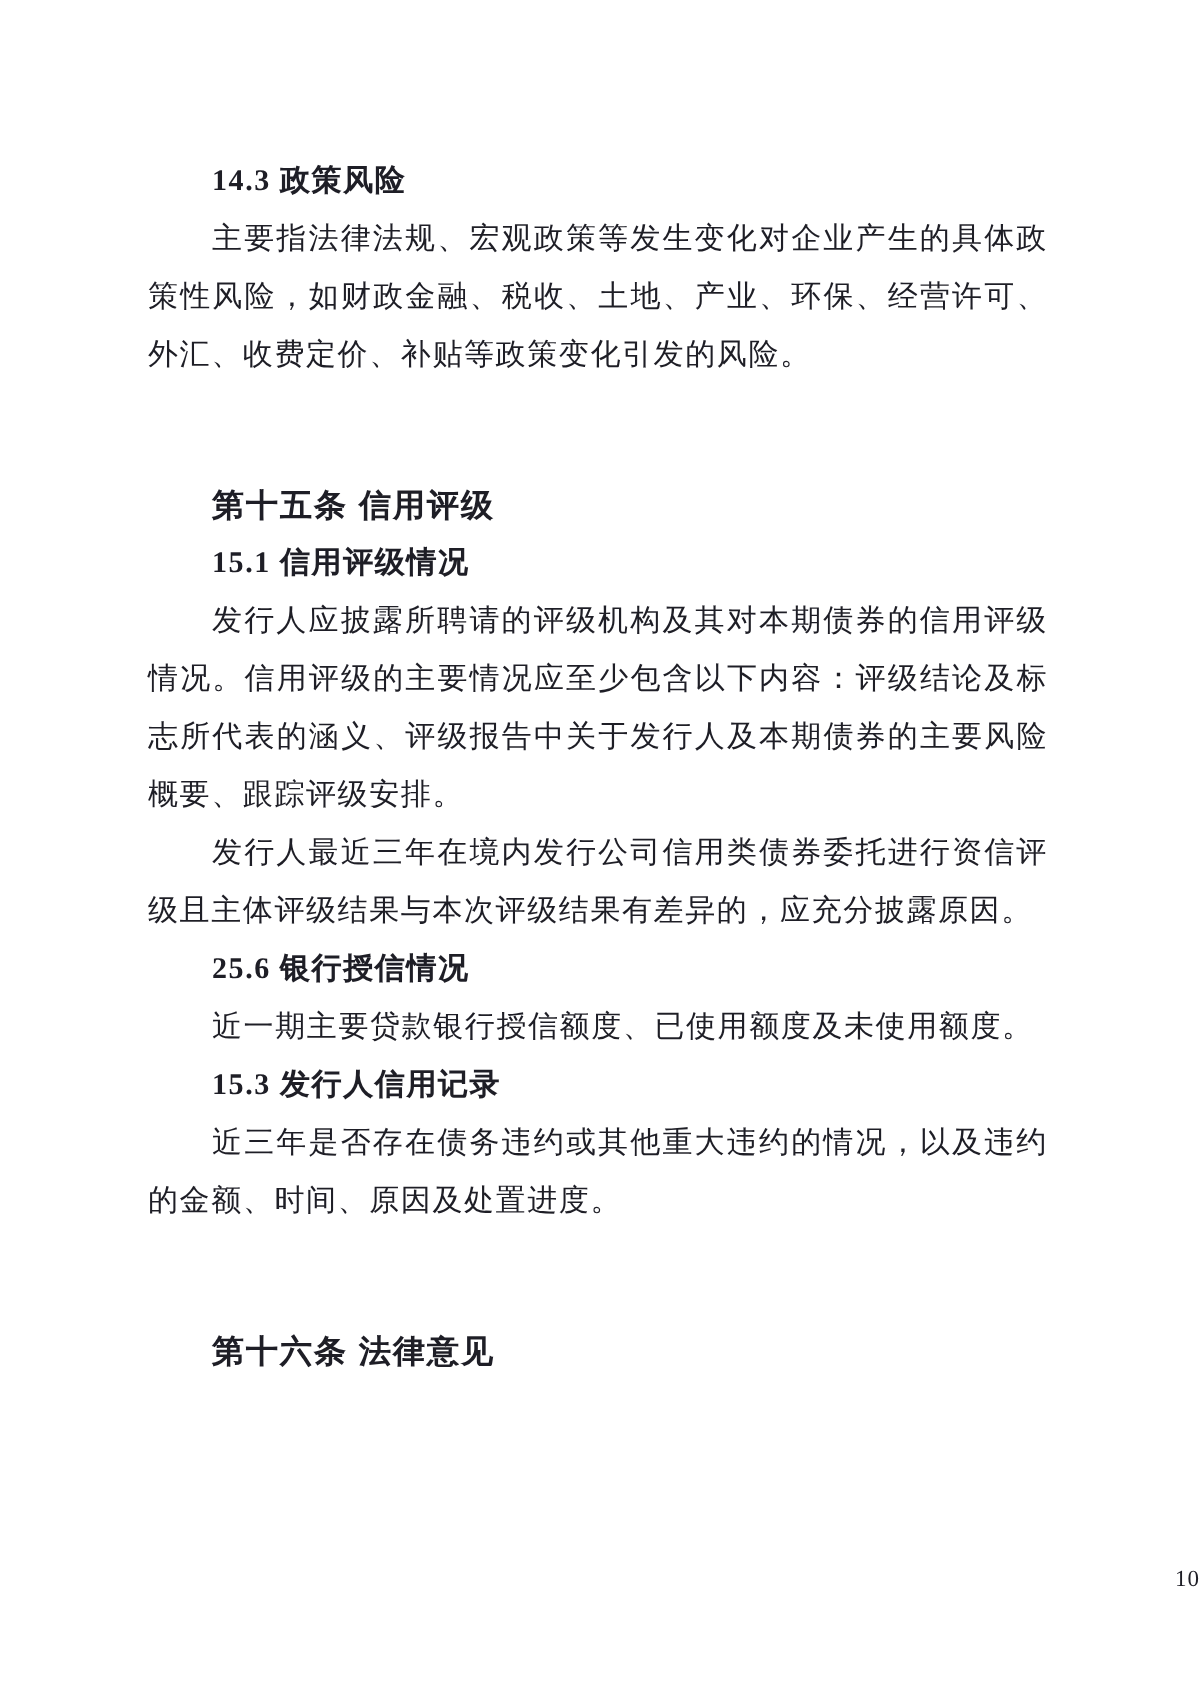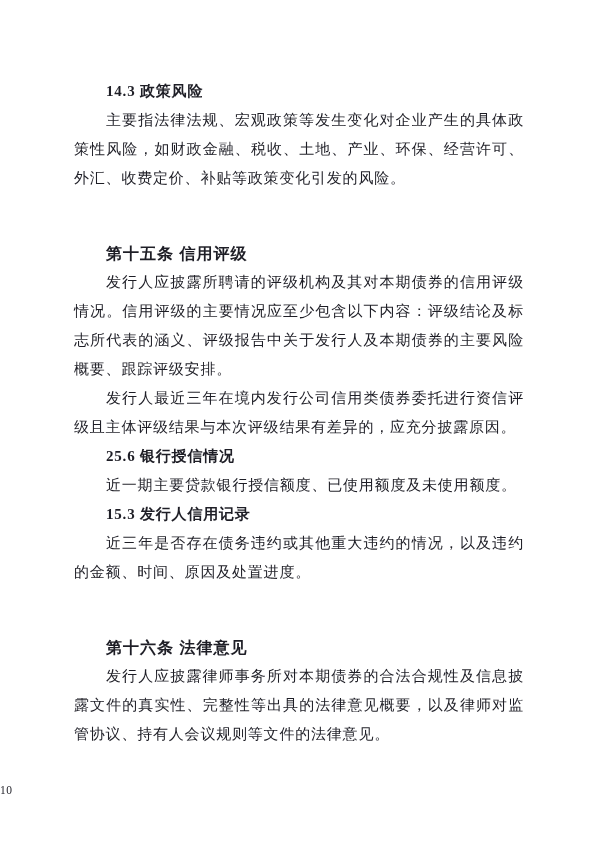--- a/index.html
+++ b/index.html
@@ -39,37 +39,37 @@
     font-size: 16px;
     text-indent: 32px;
     font-family: "Liberation Sans", "DejaVu Sans", sans-serif;
     letter-spacing: 1px;
     margin-top: 46px;
   }
   .footer {
     position: absolute;
     left: 0; top: 784px;
     width: 600px;
-    text-align: left;
+    text-align: right;
     font-size: 11.5px;
     letter-spacing: 0.5px;
     color: #1e1e26;
   }
 </style>
 </head>
 <body>
 
 <div class="page">
   <div class="content">
     <p class="block h-sub">14.3 政策风险</p>
     <p class="block para">主要指法律法规、宏观政策等发生变化对企业产生的具体政策性风险，如财政金融、税收、土地、产业、环保、经营许可、外汇、收费定价、补贴等政策变化引发的风险。</p>
     <p class="block h-chap">第十五条 信用评级</p>
+    <p class="block h-sub">15.1 信用评级情况</p>
     <p class="block para">发行人应披露所聘请的评级机构及其对本期债券的信用评级情况。信用评级的主要情况应至少包含以下内容：评级结论及标志所代表的涵义、评级报告中关于发行人及本期债券的主要风险概要、跟踪评级安排。</p>
     <p class="block para">发行人最近三年在境内发行公司信用类债券委托进行资信评级且主体评级结果与本次评级结果有差异的，应充分披露原因。</p>
     <p class="block h-sub">25.6 银行授信情况</p>
     <p class="block para">近一期主要贷款银行授信额度、已使用额度及未使用额度。</p>
     <p class="block h-sub">15.3 发行人信用记录</p>
     <p class="block para">近三年是否存在债务违约或其他重大违约的情况，以及违约的金额、时间、原因及处置进度。</p>
     <p class="block h-chap">第十六条 法律意见</p>
-    <p class="block para">发行人应披露律师事务所对本期债券的合法合规性及信息披露文件的真实性、完整性等出具的法律意见概要，以及律师对监管协议、持有人会议规则等文件的法律意见。</p>
   </div>
   <div class="footer">10</div>
 </div>
 
 </body></html>

